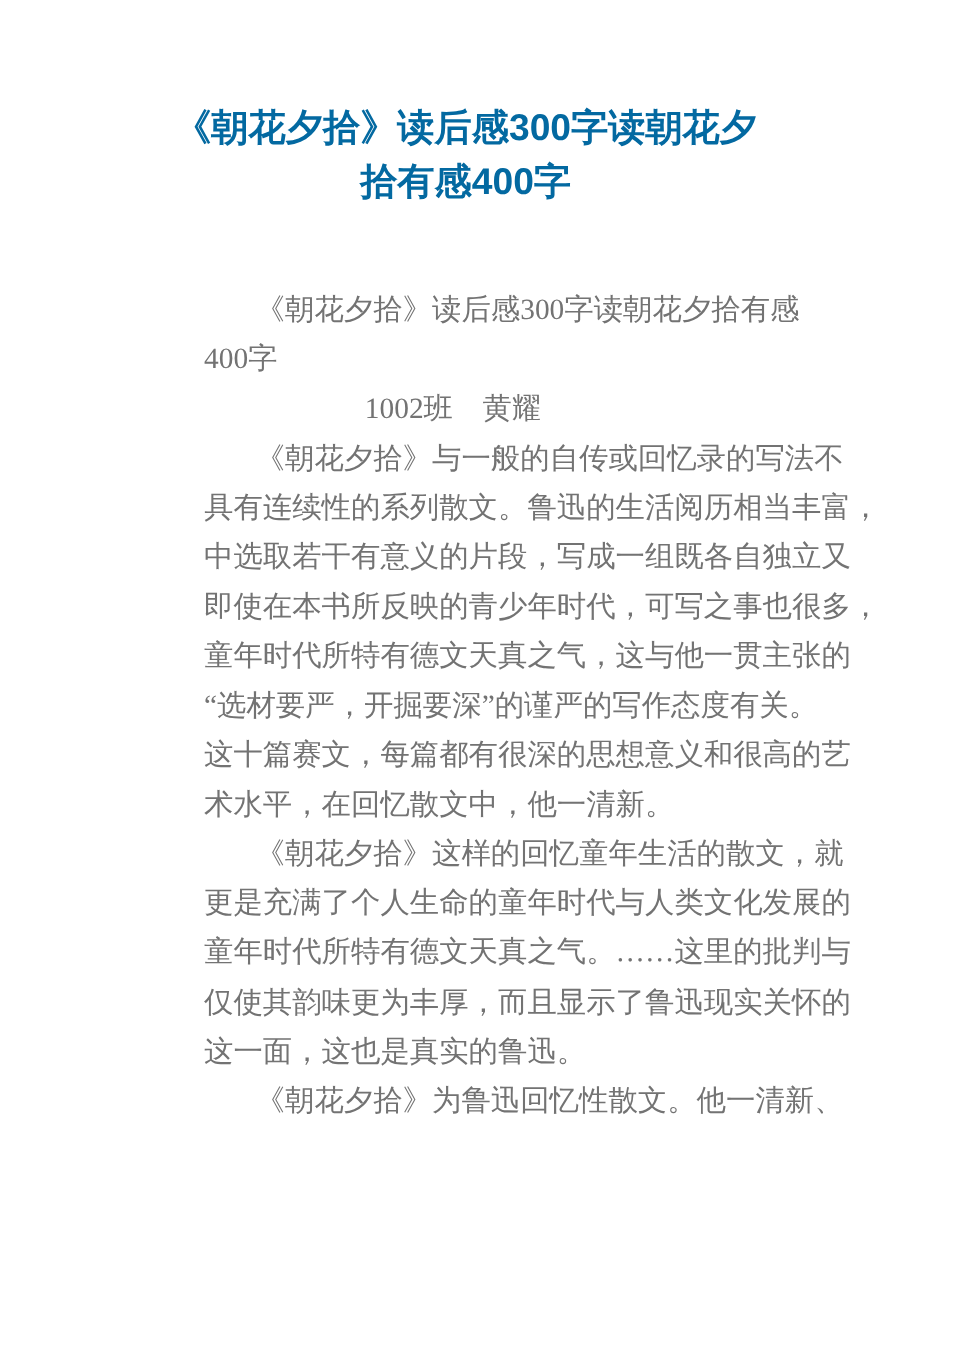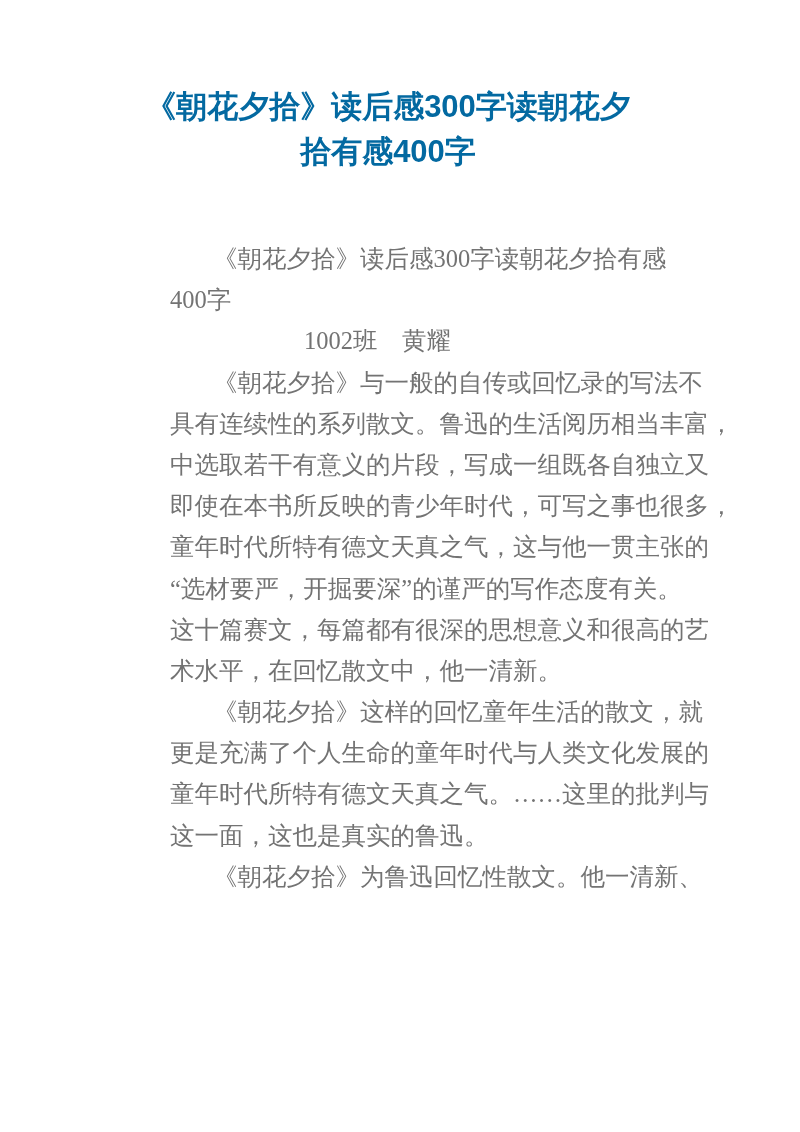--- a/index.html
+++ b/index.html
@@ -40,19 +40,20 @@
     <div class="line">童年时代所特有德文天真之气，这与他一贯主张的</div>
     <div class="line">“选材要严，开掘要深”的谨严的写作态度有关。</div>
     <div class="line">这十篇赛文，每篇都有很深的思想意义和很高的艺</div>
     <div class="line">术水平，在回忆散文中，他一清新。</div>
   </div>
 
   <div>
     <div class="line indent">《朝花夕拾》这样的回忆童年生活的散文，就</div>
     <div class="line">更是充满了个人生命的童年时代与人类文化发展的</div>
     <div class="line">童年时代所特有德文天真之气。……这里的批判与</div>
+    <div class="line">仅使其韵味更为丰厚，而且显示了鲁迅现实关怀的</div>
     <div class="line">这一面，这也是真实的鲁迅。</div>
   </div>
 
   <div>
     <div class="line indent">《朝花夕拾》为鲁迅回忆性散文。他一清新、</div>
   </div>
 </div>
 
 </body></html>

